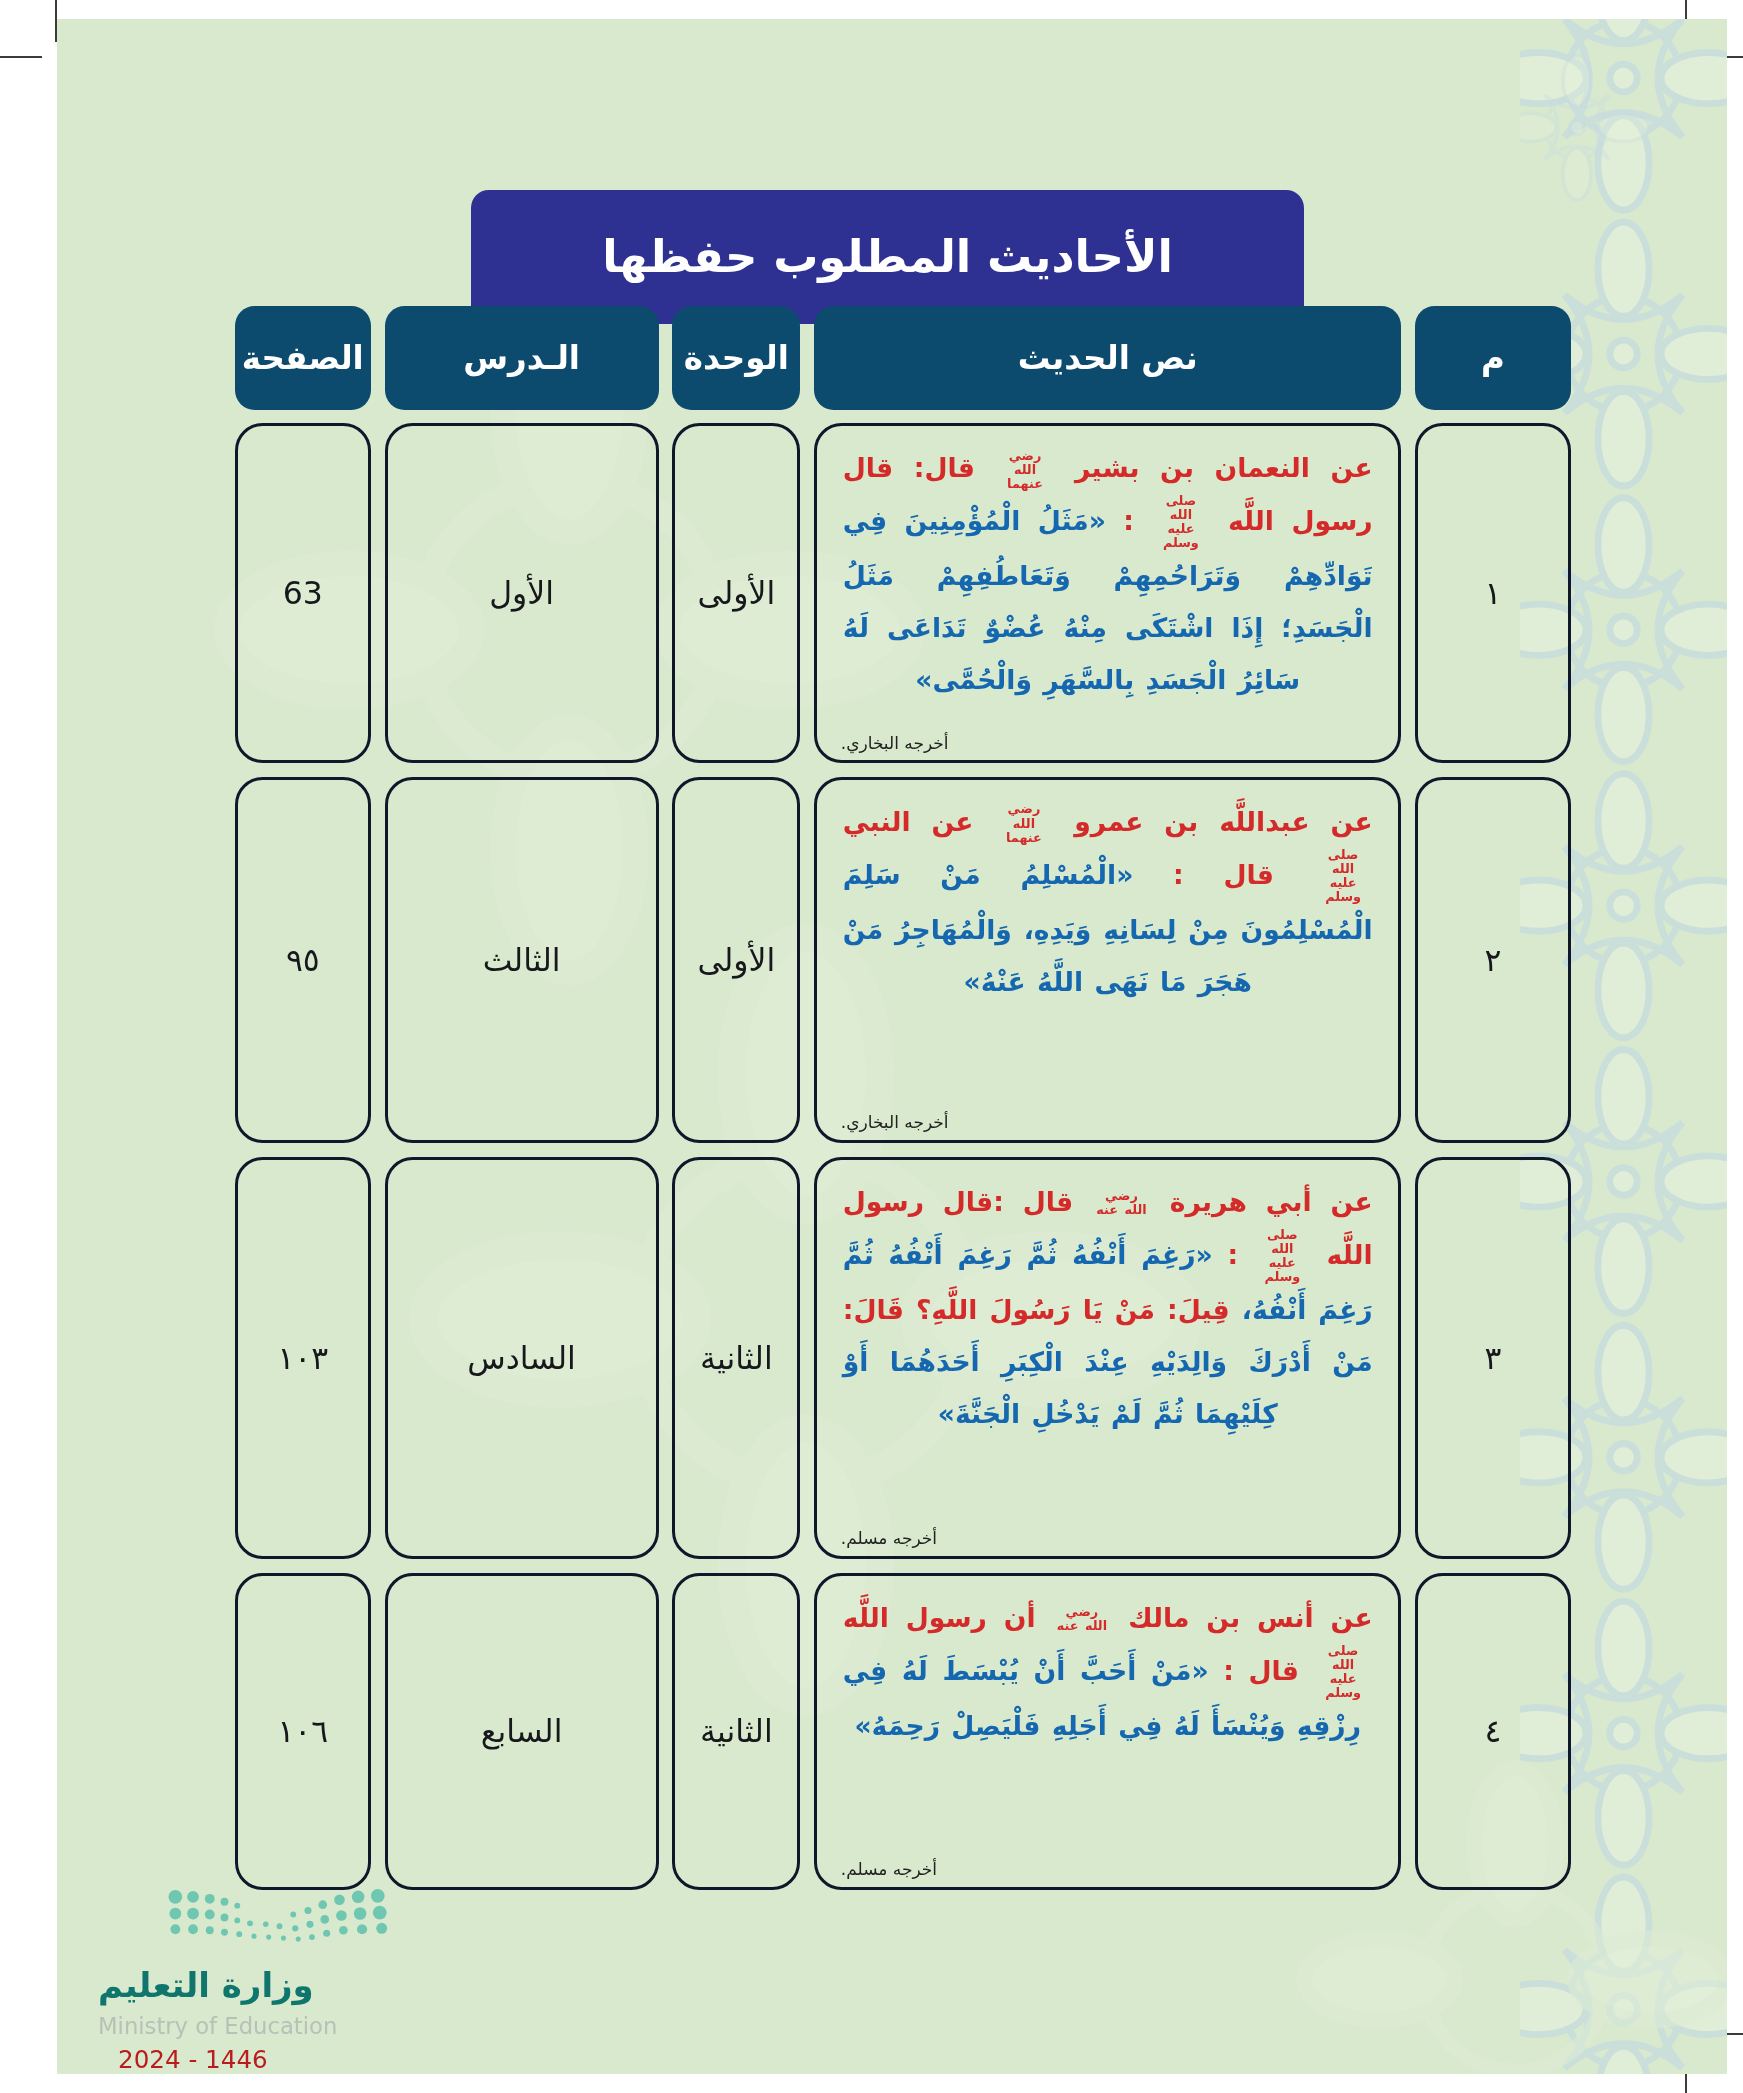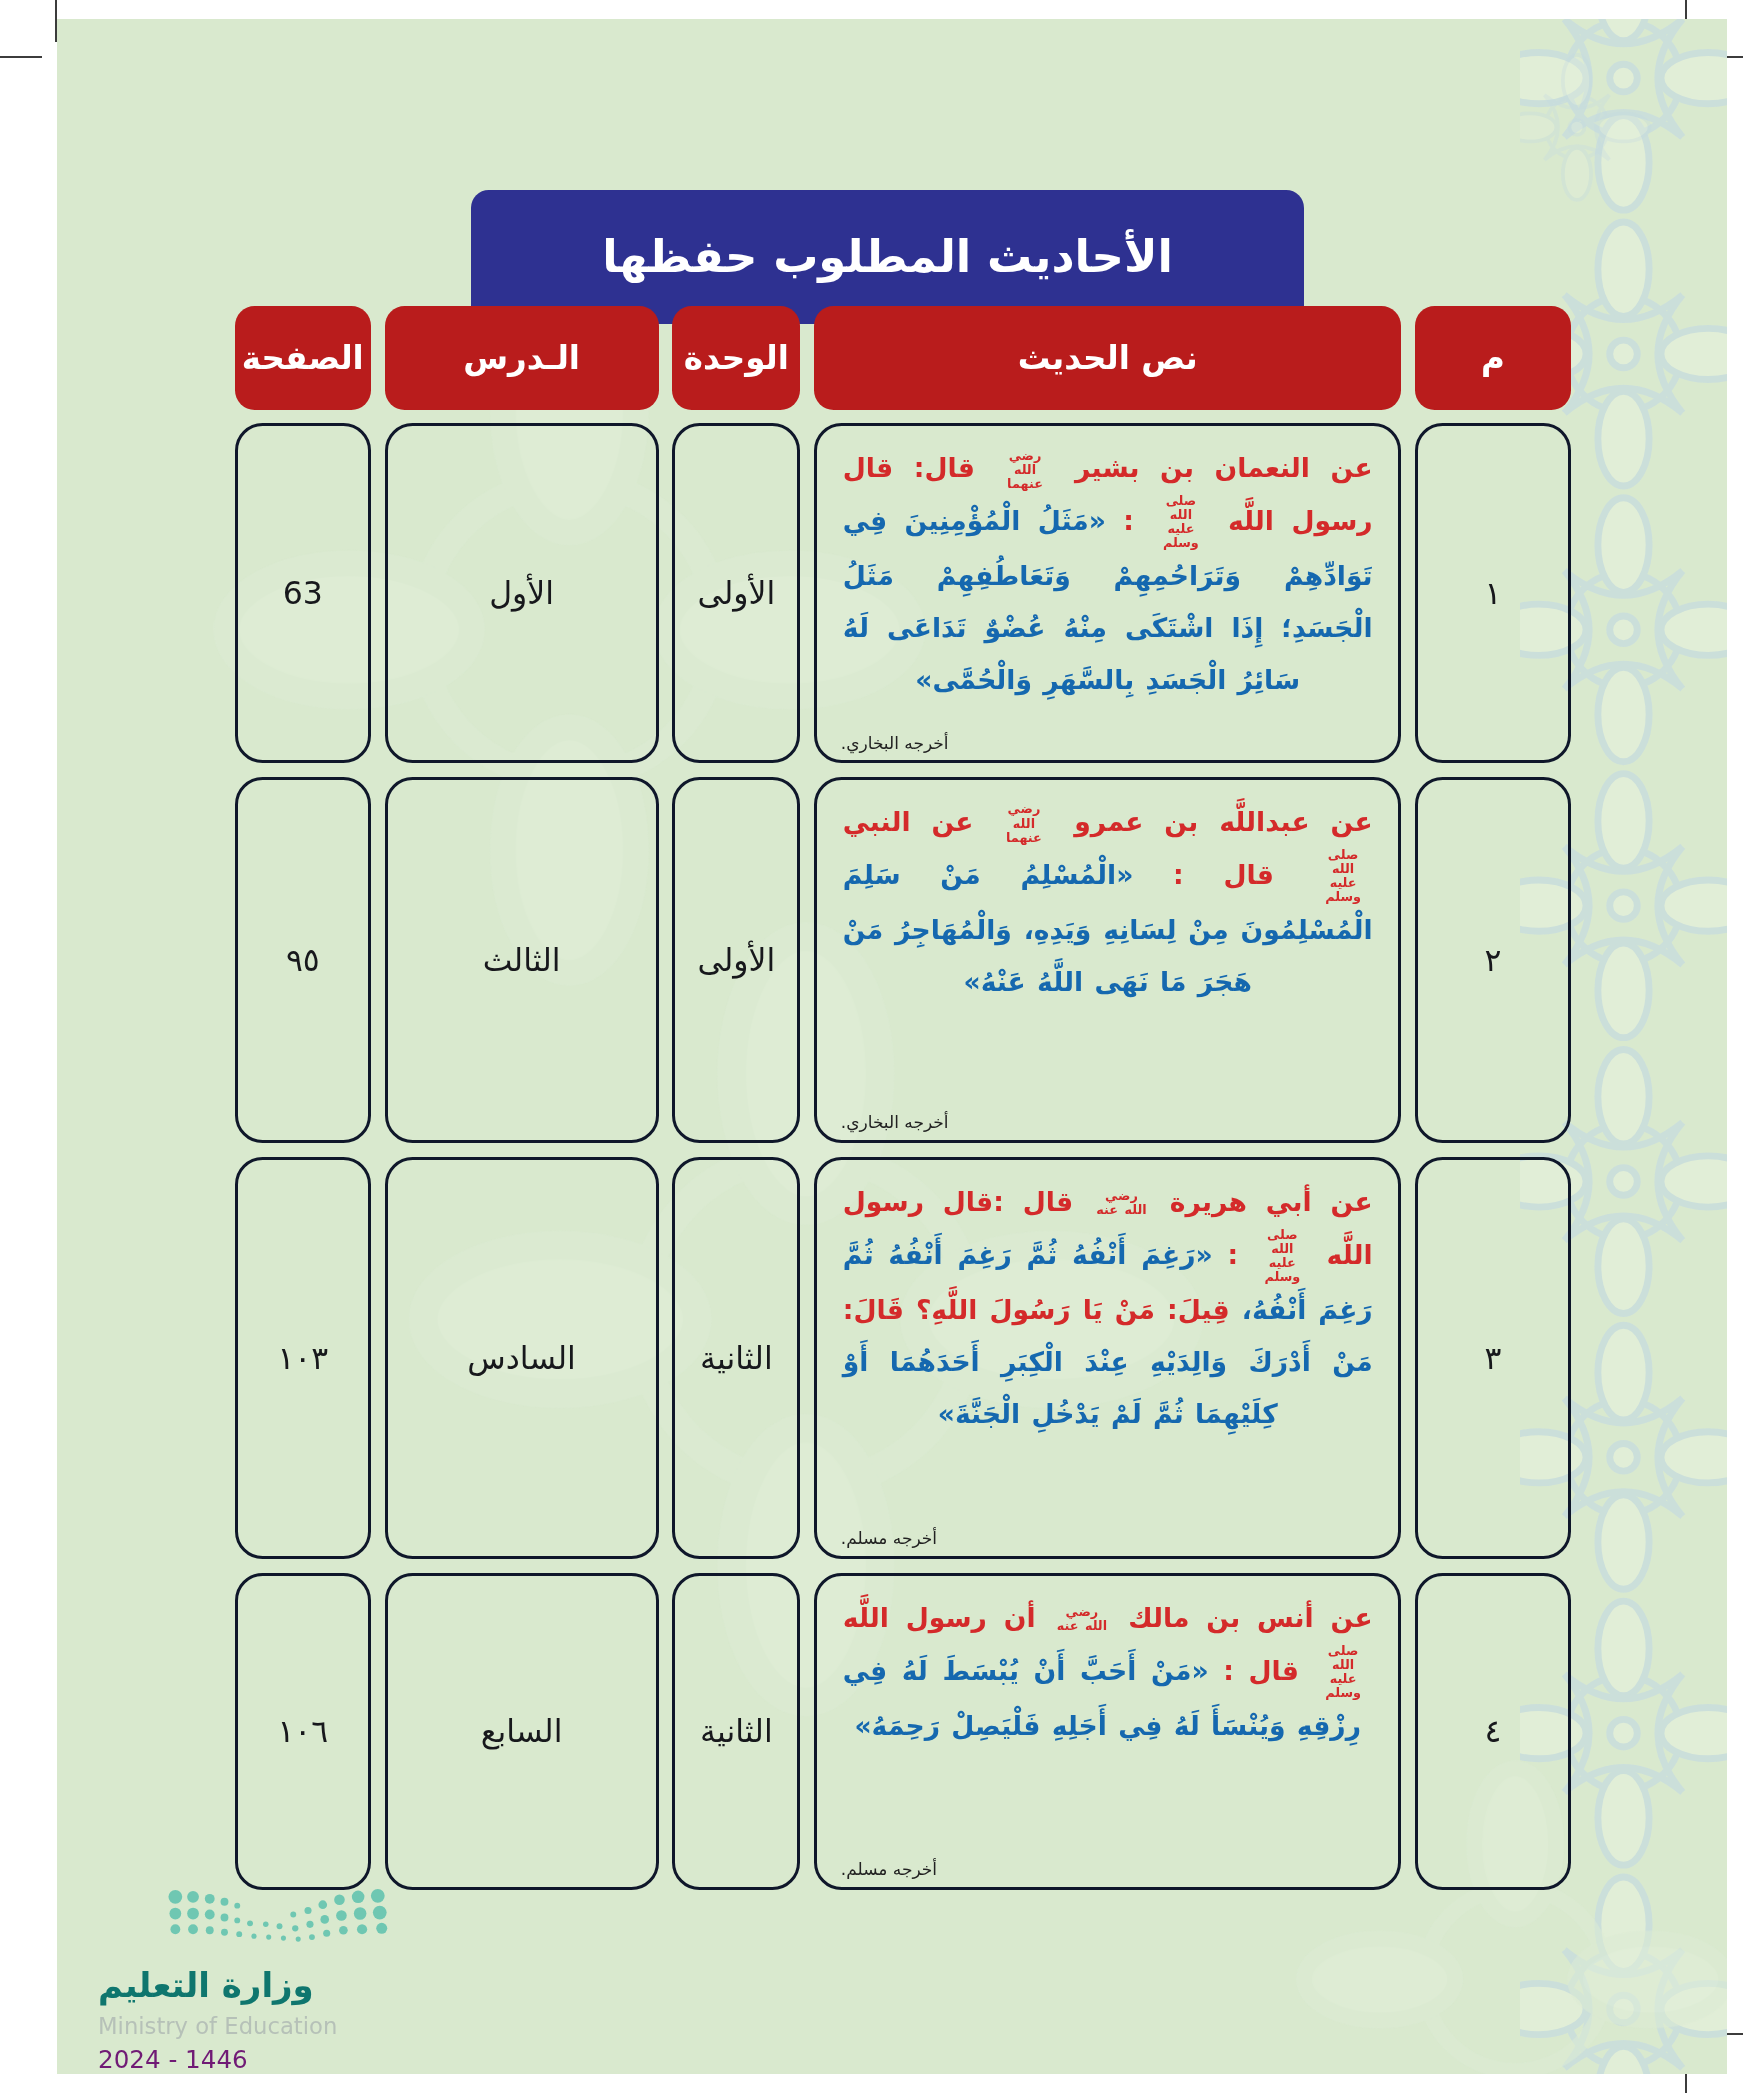--- a/index.html
+++ b/index.html
@@ -23,21 +23,21 @@
   }
   
   .tbl{
     position:absolute;top:287px;right:156px;direction:rtl;
     display:grid;
     grid-template-columns:156px 587px 128px 274px 136px;
     grid-template-rows:104px 340px 366px 402px 317px;
     column-gap:13.8px;row-gap:13.8px;
   }
   .th{
-    background:#b91c1c;border-radius:19.7px;color:#ffffff;
+    background:#0c4a6e;border-radius:19.7px;color:#ffffff;
     display:flex;align-items:center;justify-content:center;
     font-size:32.5px;font-weight:bold;letter-spacing:1px;
   }
   .td{
     border:3px solid #0f172a;border-radius:27.6px;
     display:flex;align-items:center;justify-content:center;
     font-size:31.5px;color:#17181c;background:transparent;
   }
   .td.hadith{
     display:block;position:relative;padding:15.8px 25.6px 11.8px 25.6px;
@@ -53,21 +53,21 @@
     text-align:center;vertical-align:middle;font-weight:bold;margin:0 3px;
   }
   .attr{
     position:absolute;left:23.6px;bottom:7.9px;font-size:17px;color:#222;
     direction:rtl;text-align:left;font-weight:normal;
   }
   
   .moe{position:absolute;left:41px;top:1868px;width:315px;}
   .moe-ar{color:#0f766e;font-size:34px;font-weight:bold;direction:rtl;text-align:left;margin-top:17.7px;}
   .moe-en{color:#b6c1b8;font-size:22.7px;margin-top:7.9px;}
-  .moe-yr{color:#701a75;font-size:24.6px;margin-top:5.9px;}
+  .moe-yr{color:#b91c1c;font-size:24.6px;margin-top:5.9px;margin-left:20px;}
 </style>
 </head>
 <body>
 
 <div class="crop" style="left:55px;top:0;width:2px;height:42px;"></div>
 <div class="crop" style="left:0;top:56px;width:42px;height:2px;"></div>
 <div class="crop" style="left:1685px;top:0;width:2px;height:36px;"></div>
 <div class="crop" style="right:0;top:56px;width:40px;height:2px;"></div>
 <div class="crop" style="right:0;top:2033px;width:40px;height:2px;"></div>
 <div class="crop" style="left:1685px;bottom:0;width:2px;height:42px;"></div>

